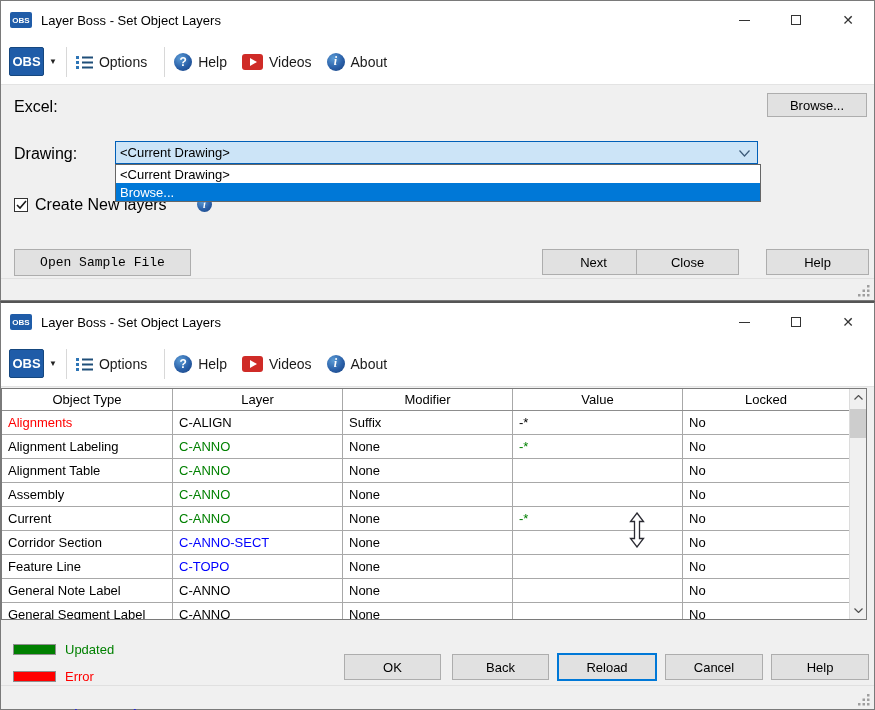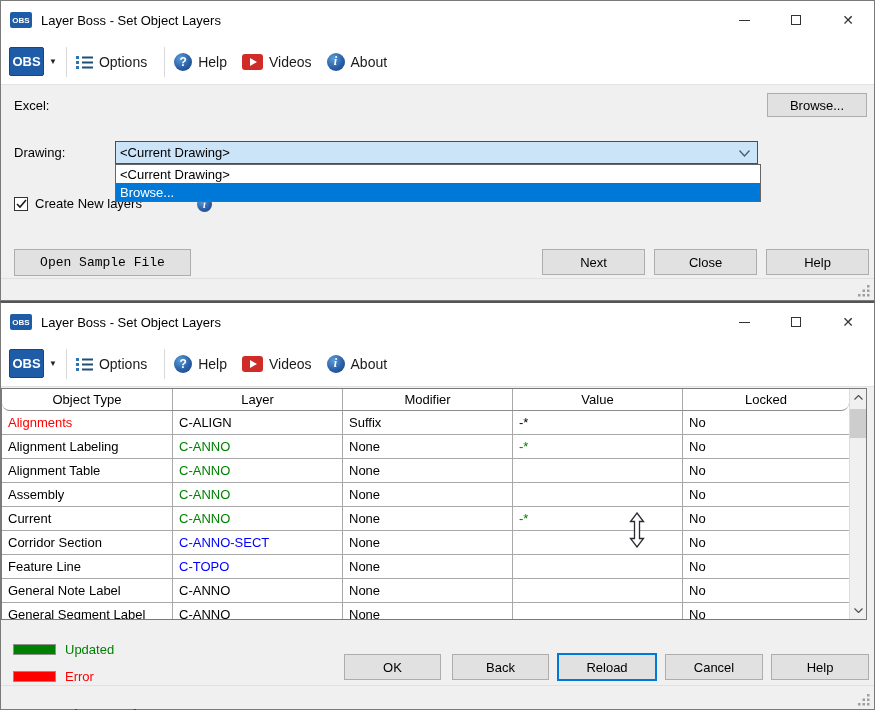--- a/index.html
+++ b/index.html
@@ -34,51 +34,51 @@
   .icon-circle{width:18px;height:18px;border-radius:50%;flex:0 0 auto;
                background:radial-gradient(circle at 35% 30%, #5b9bd5 0%, #2a60a8 55%, #173f7d 100%);
                color:#fff;font-weight:bold;font-size:12px;display:flex;align-items:center;justify-content:center;}
   .videos-icon{width:21px;height:16px;background:#cf2b27;border-radius:3px;flex:0 0 auto;
                display:flex;align-items:center;justify-content:center;}
   .play-tri{width:0;height:0;border-left:7px solid #fff;border-top:4.5px solid transparent;
             border-bottom:4.5px solid transparent;margin-left:2px;}
   .list-icon{flex:0 0 auto;display:block;}
 
   
-  .lbl{position:absolute;font-size:13px;color:#000;}
+  .lbl{position:absolute;font-size:16px;color:#000;}
   #excel-input{position:absolute;left:114px;top:92px;width:643px;height:23px;background:#fff;
                border:1px solid #7a7a7a;font-size:13px;color:#000;display:flex;align-items:center;
                padding:0 4px;white-space:nowrap;overflow:hidden;}
   .btn{position:absolute;background:#e1e1e1;border:1px solid #adadad;font-size:13px;color:#000;
        display:flex;align-items:center;justify-content:center;cursor:default;}
   #browse-btn{left:766px;top:92px;width:100px;height:24px;}
   #combo{position:absolute;left:114px;top:140px;width:643px;height:23px;background:#cce4f7;
          border:1px solid #005fb8;display:flex;align-items:center;padding:0 22px 0 4px;font-size:13px;}
   #combo .chev{position:absolute;right:7px;top:8px;}
   #dropdown{position:absolute;left:114px;top:163px;width:646px;background:#ffffff;
             border:1px solid #666;z-index:6;}
   .ditem{height:18px;display:flex;align-items:center;padding-left:4px;font-size:13px;color:#000;}
   .ditem.selected{background:#0078d7;color:#fff;}
   #checkbox-row{position:absolute;left:13px;top:195px;display:flex;align-items:center;gap:7px;}
   .checkbox{width:14px;height:14px;background:#fff;border:1px solid #333;display:flex;
             align-items:center;justify-content:center;}
   #info-icon-1{position:absolute;left:196px;top:196px;width:15px;height:15px;font-size:10px;}
   #open-sample-btn{left:13px;top:248px;width:177px;height:27px;font-family:Liberation Mono, monospace;}
   #next-btn{left:541px;top:248px;width:103px;height:26px;}
-  #close-btn-1{left:653px;top:248px;width:103px;height:26px;}
+  #close-btn-1{left:635px;top:248px;width:103px;height:26px;}
   #help-btn-1{left:765px;top:248px;width:103px;height:26px;}
   .statusbar{position:absolute;left:0;right:0;bottom:0;height:22px;background:#f0f0f0;
              border-top:1px solid #e0e0e0;}
   .grip{position:absolute;right:3px;bottom:3px;}
 
   
   #table{position:absolute;left:0px;top:85px;width:866px;height:232px;background:#ffffff;
          border:1px solid #7a7a7a;display:flex;overflow:hidden;}
   #table-main{flex:1;overflow:hidden;}
-  .theader{height:22px;display:flex;border-bottom:1px solid #8d8d8d;background:#fff;border-radius:8px;}
+  .theader{height:22px;display:flex;border-bottom:1px solid #8d8d8d;background:#fff;}
   .hcell{font-size:13px;color:#000;display:flex;align-items:center;justify-content:center;
          border-right:1px solid #a8a8a8;}
   .trow{height:24px;display:flex;border-bottom:1px solid #a8a8a8;background:#fff;}
   .tcell{font-size:13px;color:#000;display:flex;align-items:center;padding-left:6px;
          border-right:1px solid #a8a8a8;white-space:nowrap;overflow:hidden;}
   .c0{width:171px;} .c1{width:170px;} .c2{width:170px;} .c3{width:170px;} .c4{flex:1;border-right:none;}
   .vscroll{width:17px;background:#f0f0f0;display:flex;flex-direction:column;border-left:1px solid #dcdcdc;}
   .sarrow{height:17px;display:flex;align-items:center;justify-content:center;}
   .strack{flex:1;position:relative;}
   .sthumb{position:absolute;left:0;top:3px;width:16px;height:29px;background:#cdcdcd;}

